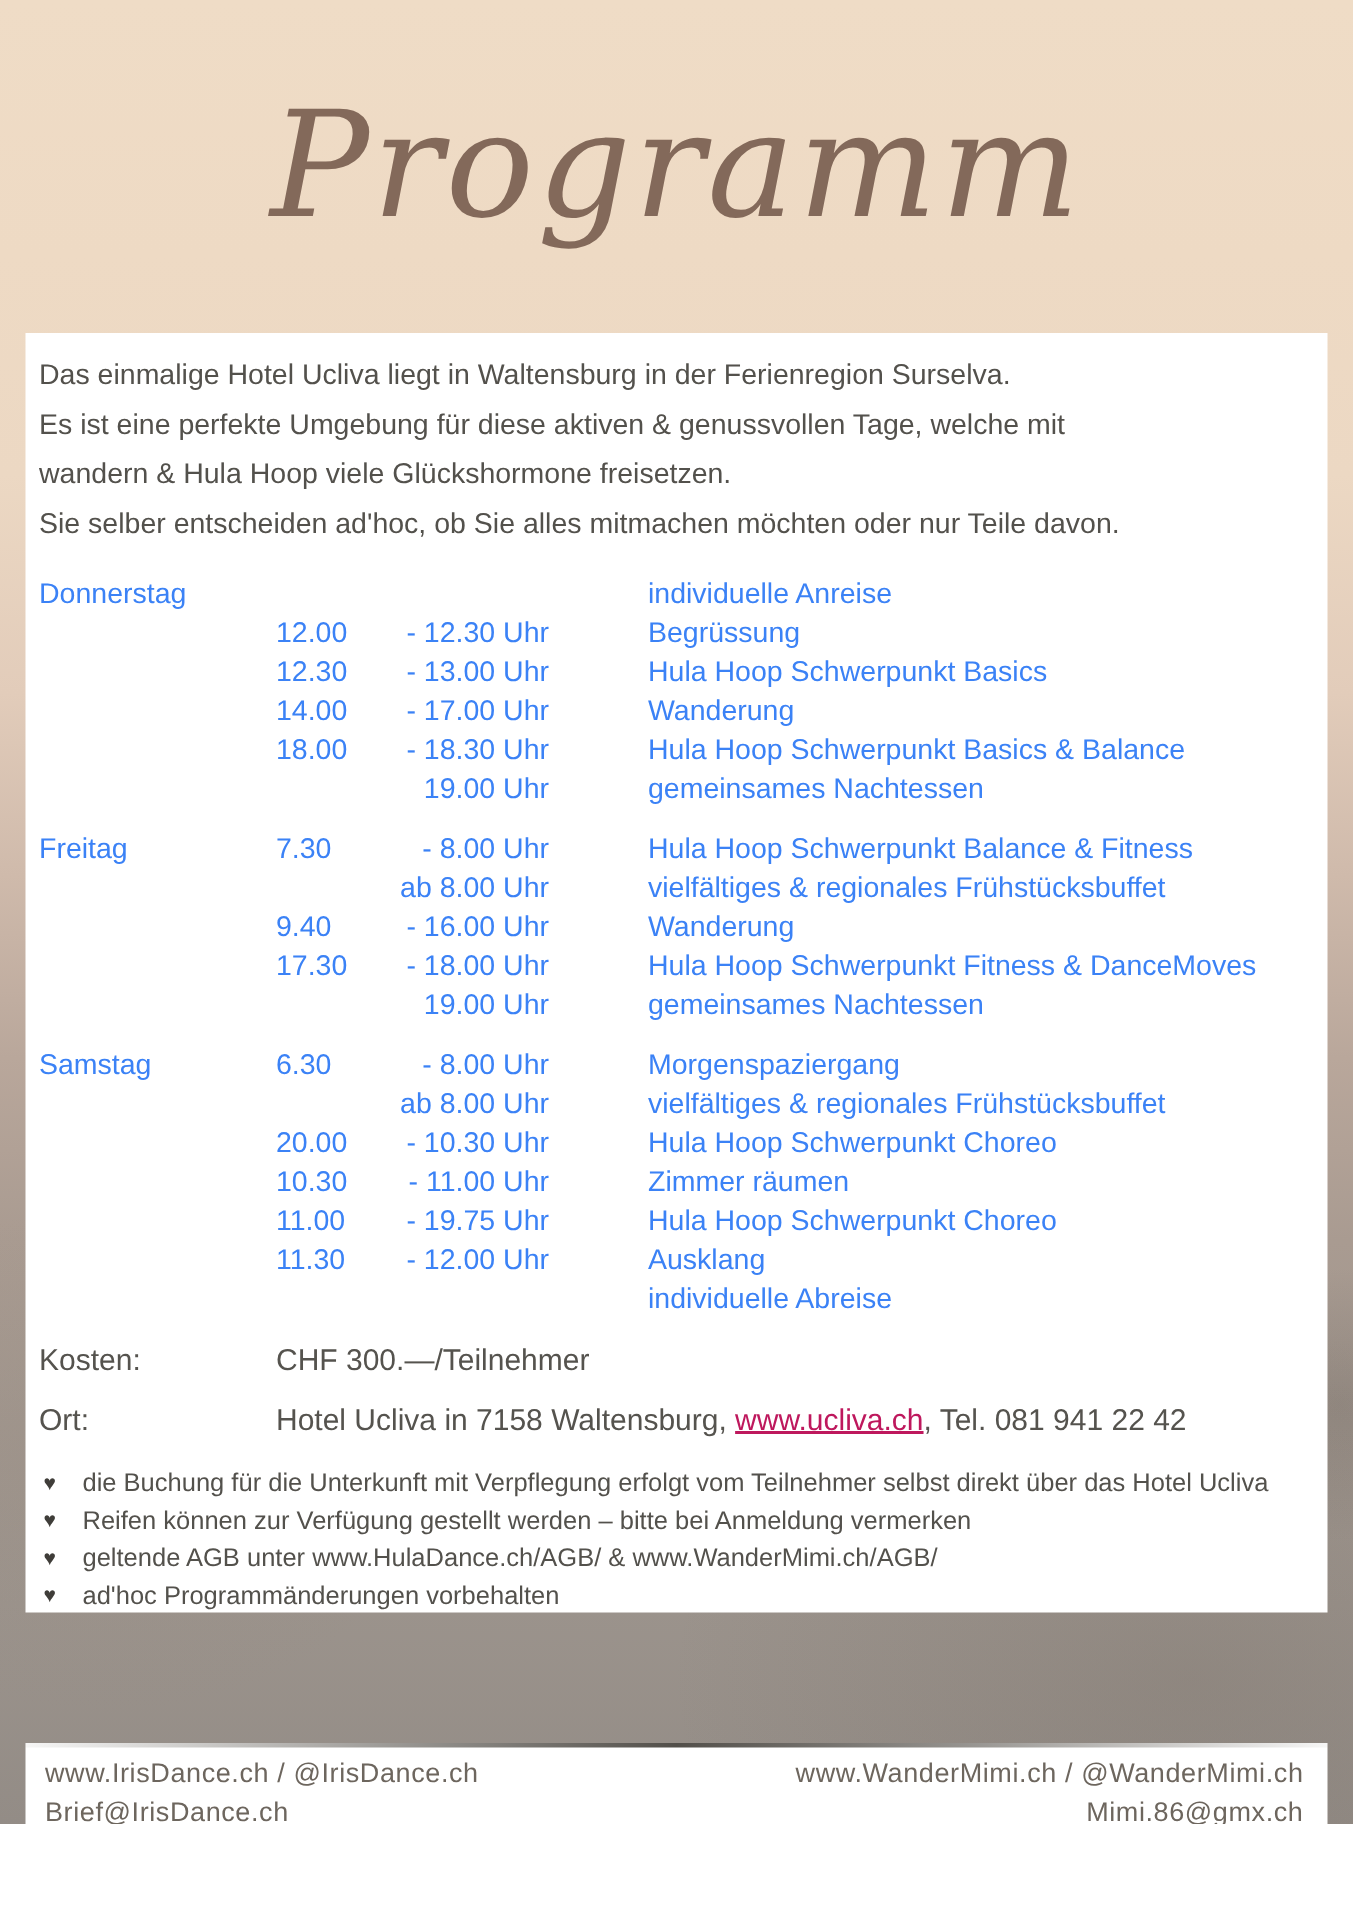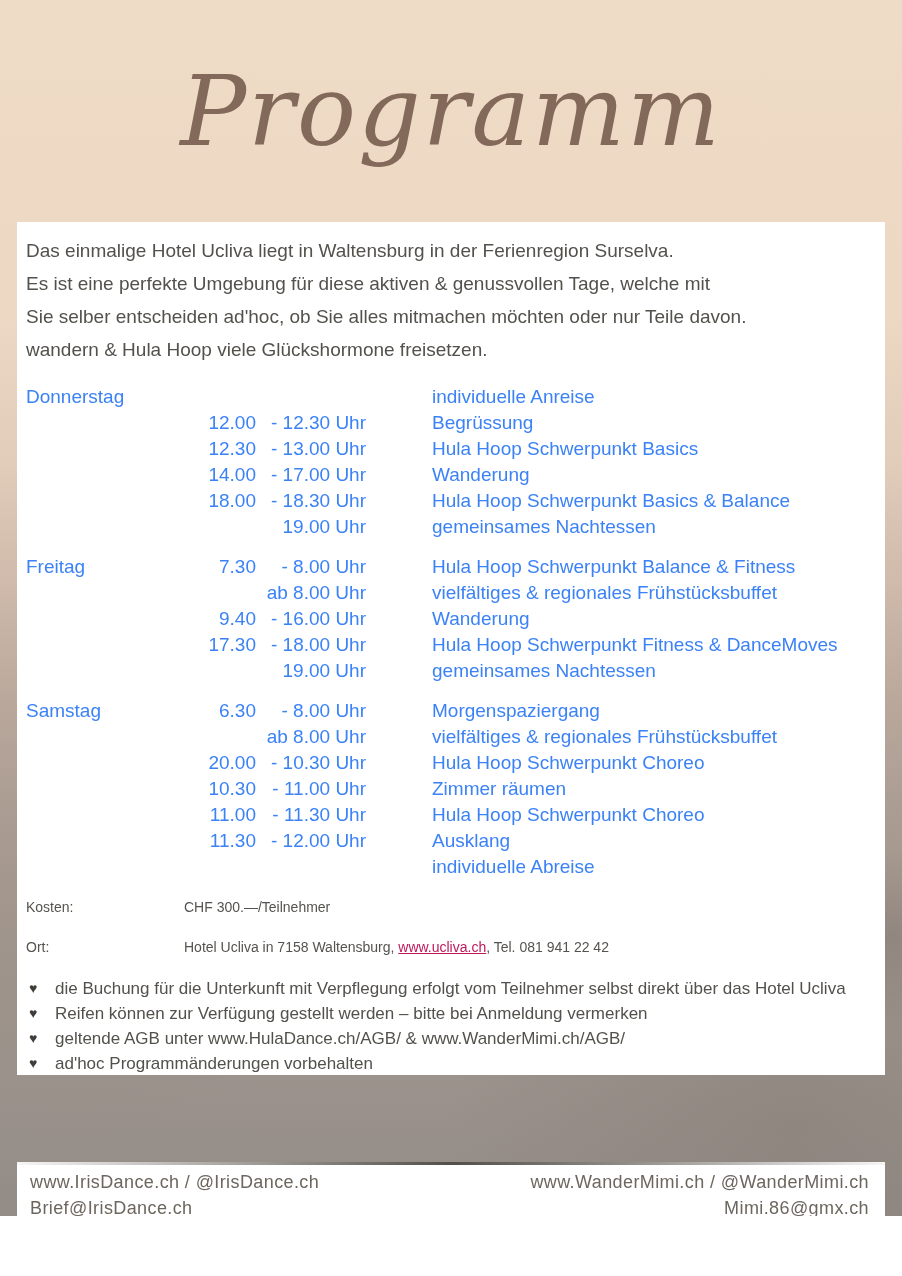--- a/index.html
+++ b/index.html
@@ -41,26 +41,26 @@
     font-size:19px;line-height:33px;color:#53514c;
   }
   .schedule{margin-top:18px;}
   .day-block{margin-bottom:14px;}
   .srow{
     display:grid;
     grid-template-columns:158px 72px 110px 66px 1fr;
     font-size:19px;line-height:26px;color:#3b82f6;
   }
   .c-day{grid-column:1;}
-  .c-start{grid-column:2;text-align:right;}
+  .c-start{grid-column:2;text-align:left;}
   .c-end{grid-column:3;text-align:right;white-space:nowrap;}
   .c-act{grid-column:5;}
   .detail-row{
     display:grid;grid-template-columns:158px 1fr;
-    font-size:14px;line-height:26px;color:#55534e;
+    font-size:20px;line-height:26px;color:#55534e;
   }
   .detail-row.kosten{margin-top:12px;}
   .detail-row.ort{margin-top:14px;}
   .ort-link{text-decoration:underline;color:#be185d;cursor:pointer;}
   .notes{margin-top:16px;}
   .note-row{
     display:flex;align-items:flex-start;
     font-size:17px;line-height:25px;color:#53514c;
     padding-left:3px;
   }
@@ -92,22 +92,22 @@
 
 <div class="page">
 
   <h1 class="title">Programm</h1>
 
   <div class="main-box">
 
     <div class="intro" id="intro">
         <div class="intro-line">Das einmalige Hotel Ucliva liegt in Waltensburg in der Ferienregion Surselva.</div>
         <div class="intro-line">Es ist eine perfekte Umgebung für diese aktiven &amp; genussvollen Tage, welche mit</div>
+        <div class="intro-line">wandern &amp; Hula Hoop viele Glückshormone freisetzen.</div>
         <div class="intro-line">Sie selber entscheiden ad'hoc, ob Sie alles mitmachen möchten oder nur Teile davon.</div>
-        <div class="intro-line">wandern &amp; Hula Hoop viele Glückshormone freisetzen.</div>
       </div>
 
     <div class="schedule" id="schedule">
         <div class="day-block">
           <div class="srow">
     <span class="c-day">Donnerstag</span>
     <span class="c-start"></span>
     <span class="c-end"></span>
     <span class="c-gap"></span>
     <span class="c-act">individuelle Anreise</span>
@@ -210,21 +210,21 @@
           <div class="srow">
     <span class="c-day"></span>
     <span class="c-start">10.30</span>
     <span class="c-end">- 11.00 Uhr</span>
     <span class="c-gap"></span>
     <span class="c-act">Zimmer räumen</span>
   </div>
           <div class="srow">
     <span class="c-day"></span>
     <span class="c-start">11.00</span>
-    <span class="c-end">- 11.30 Uhr</span>
+    <span class="c-end">- 19.75 Uhr</span>
     <span class="c-gap"></span>
     <span class="c-act">Hula Hoop Schwerpunkt Choreo</span>
   </div>
           <div class="srow">
     <span class="c-day"></span>
     <span class="c-start">11.30</span>
     <span class="c-end">- 12.00 Uhr</span>
     <span class="c-gap"></span>
     <span class="c-act">Ausklang</span>
   </div>

